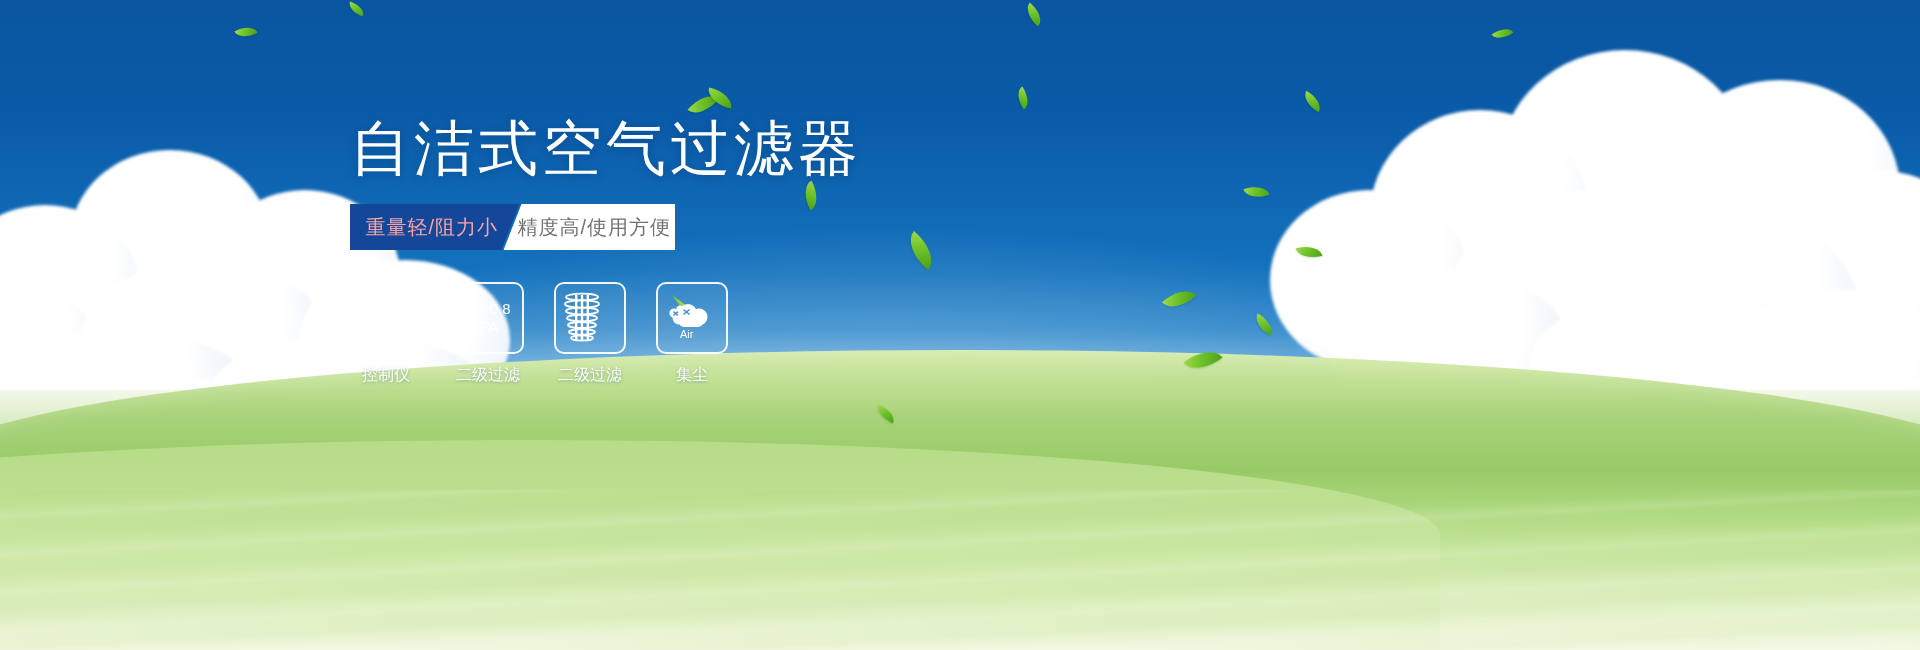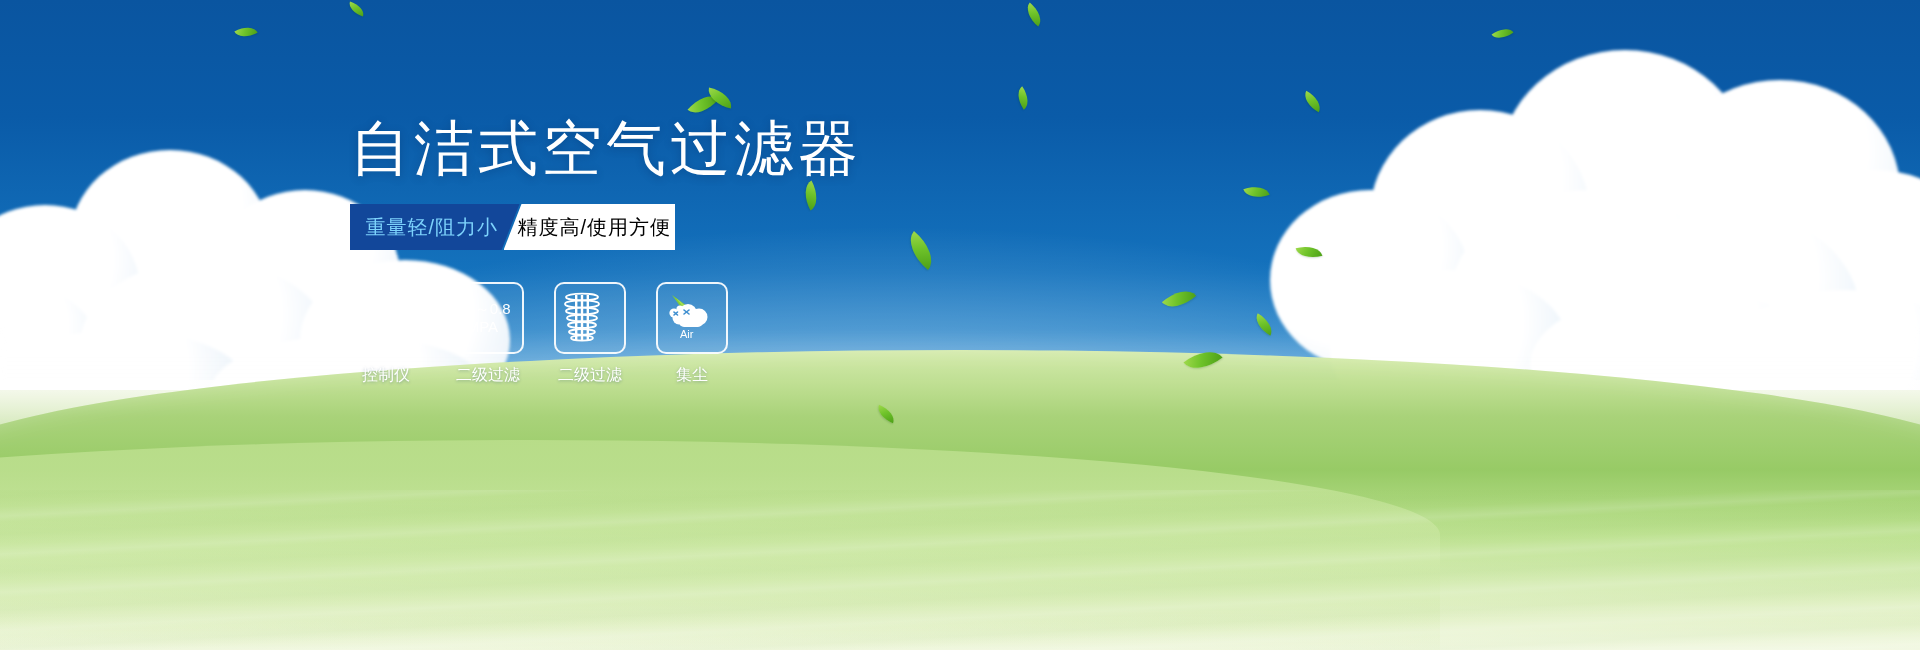--- a/index.html
+++ b/index.html
@@ -137,27 +137,27 @@
   .tags{
     display:flex; align-items:stretch;
     margin-top:24px; width:325px; height:46px;
     position:relative;
   }
   .tag{
     display:flex; align-items:center; justify-content:center;
     font-size:20px; letter-spacing:1px; white-space:nowrap;
   }
   .tag-a{
-    background:#12479a; color:#7dd3fc;
+    background:#12479a; color:#fca5a5;
     width:170px;
     padding-right:6px;
     clip-path:polygon(0 0, 100% 0, calc(100% - 18px) 100%, 0 100%);
   }
   .tag-b{
-    background:#ffffff; color:#000000;
+    background:#ffffff; color:#737373;
     width:172px; margin-left:-16px;
     padding-left:10px;
     clip-path:polygon(18px 0, 100% 0, 100% 100%, 0 100%);
   }
 
   
   .features{
     display:flex; gap:30px; margin-top:32px;
   }
   .feature{

